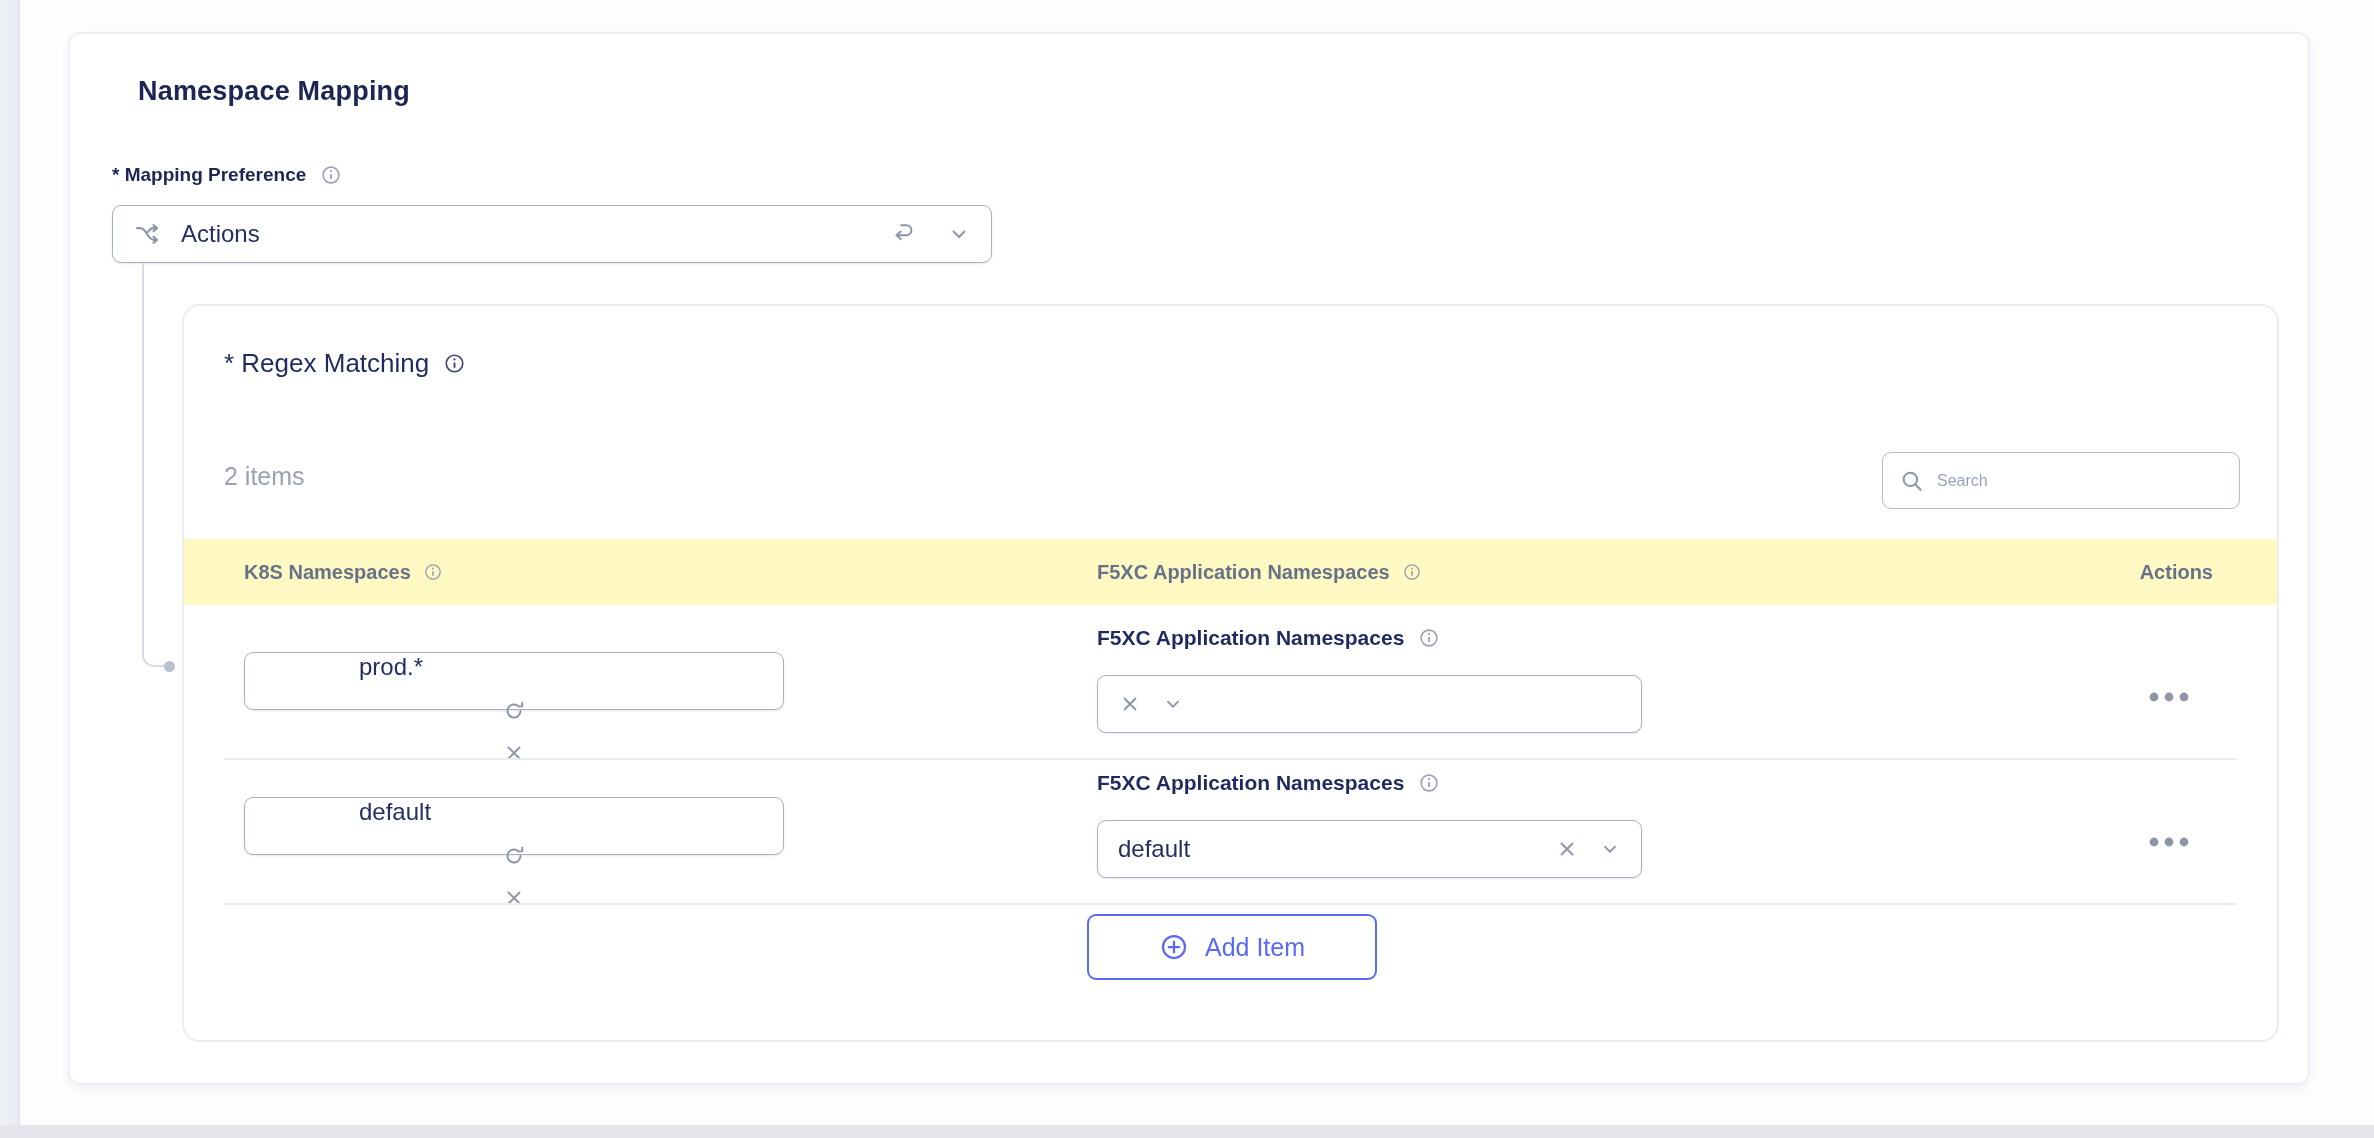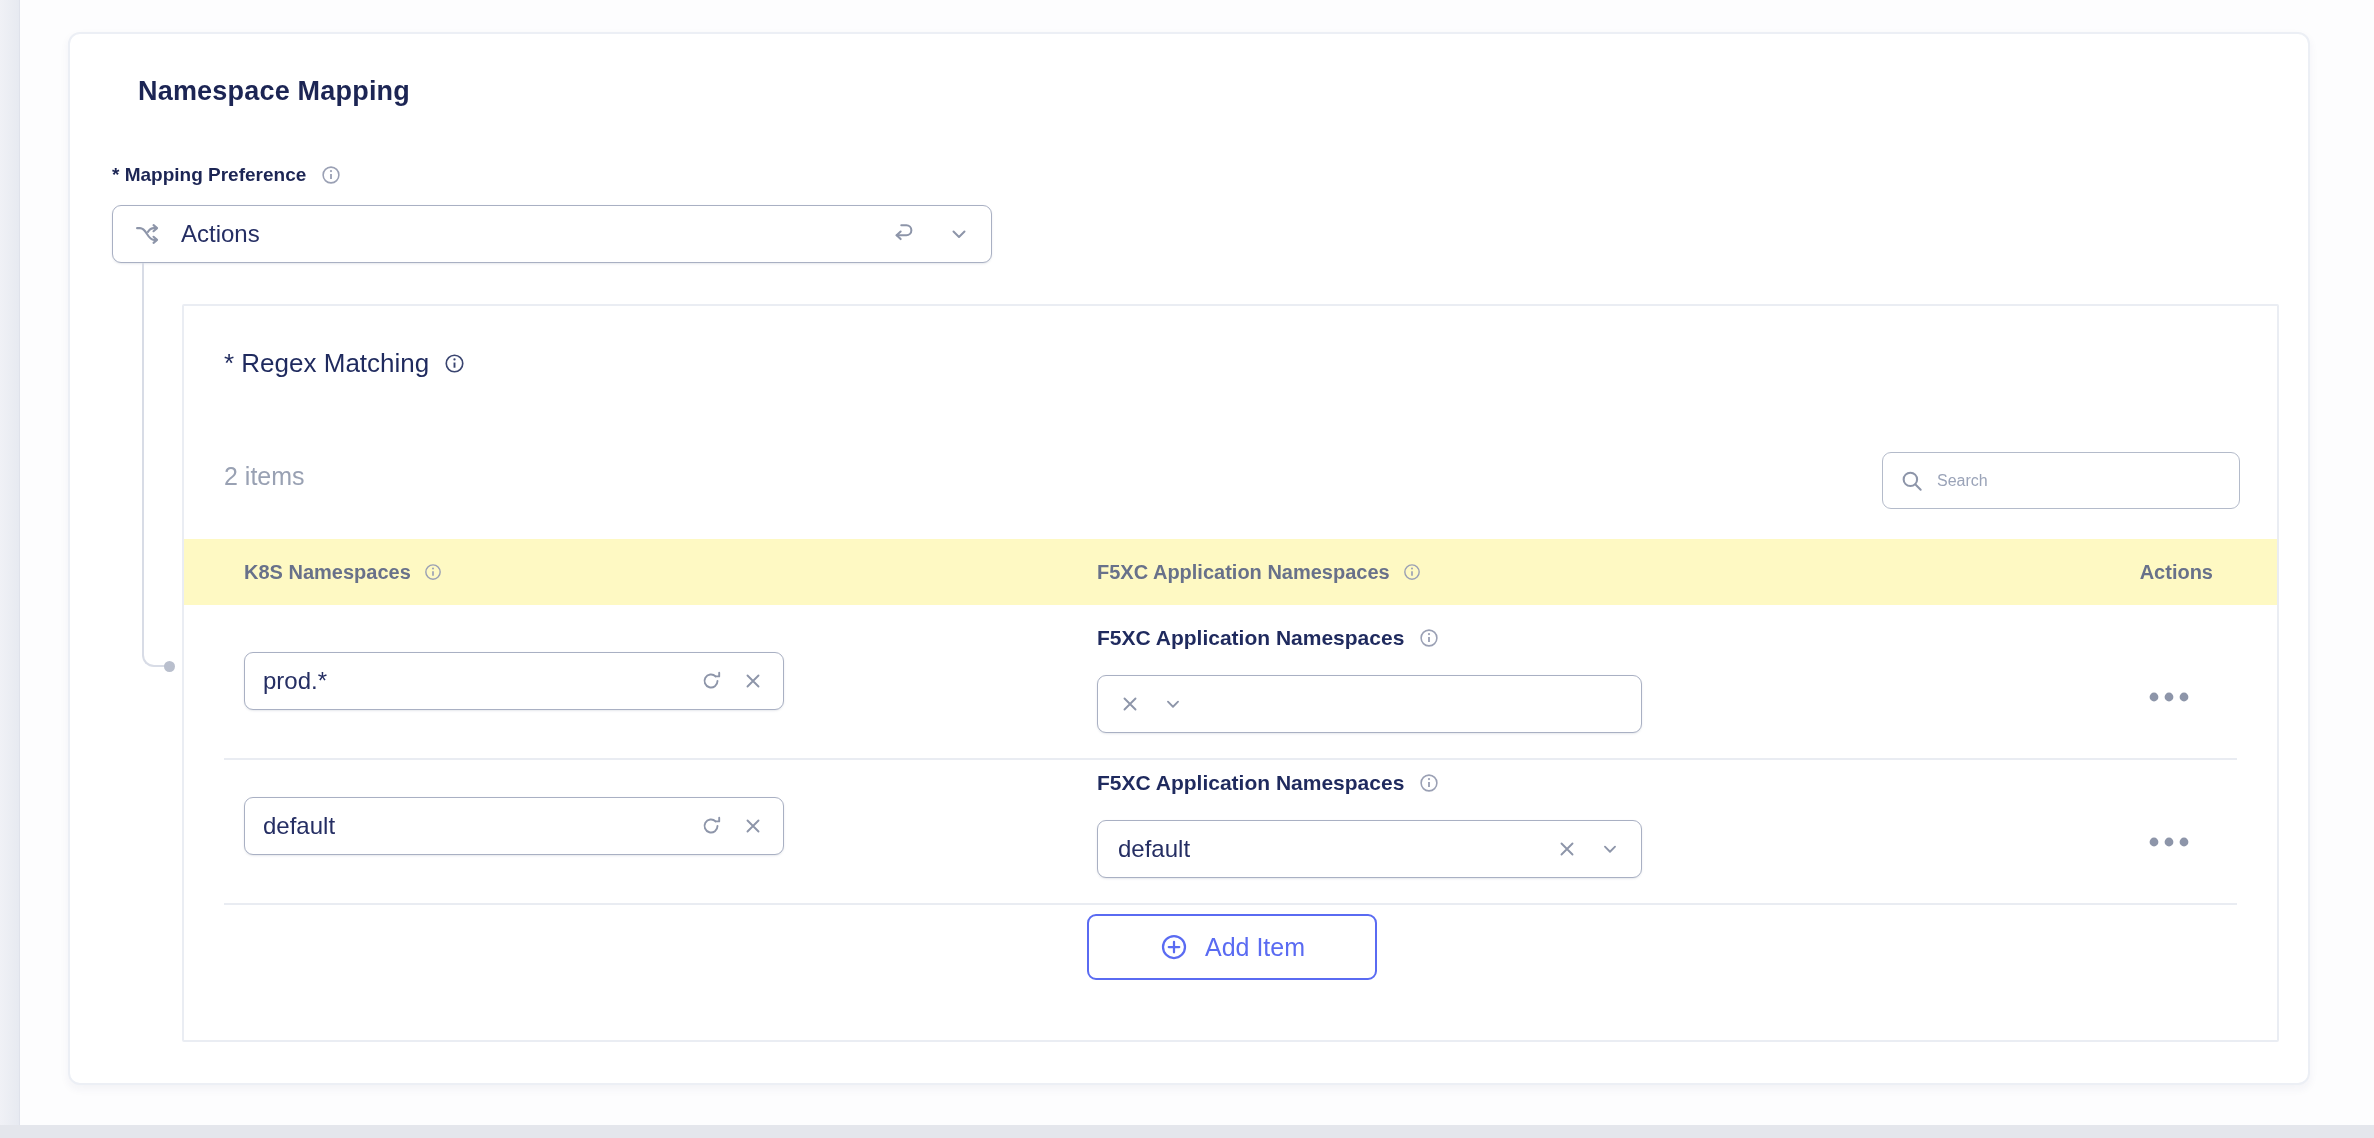--- a/index.html
+++ b/index.html
@@ -33,21 +33,21 @@
     box-shadow:0 1px 2px rgba(90,100,130,.15); }
   .mp-select .value { font-size:24px; color:#252e63; margin-left:12px; }
   .mp-select .spacer { flex:1; }
 
   .connector { position:absolute; left:72px; top:229px; width:24px; height:404px;
     border-left:2px solid #d8dce6; border-bottom:2px solid #d8dce6; border-bottom-left-radius:12px; }
   .connector-dot { position:absolute; left:94px; top:627px; width:11px; height:11px; border-radius:50%;
     background:#b9bfcd; }
 
   .nested-card { position:absolute; left:112px; top:270px; width:2097px; height:738px;
-    background:#fff; border:2px solid #eaedf3; border-radius:2px; }
+    background:#fff; border:2px solid #eaedf3; border-radius:18px; }
 
   .section-title-row { position:absolute; left:40px; top:42px; display:flex; align-items:center; gap:14px;
     font-size:26px; font-weight:400; color:#1f2a5e; }
 
   .items-count { position:absolute; left:40px; top:156px; font-size:25px; color:#99a1b3; }
 
   .search-box { position:absolute; left:1698px; top:146px; width:358px; height:57px;
     border:1.5px solid #b4bbca; border-radius:9px; background:#fff;
     display:flex; align-items:center; padding:0 16px; gap:12px; }
   .search-box input { border:none; outline:none; flex:1; font-size:16px; color:#252e63; min-width:0;
@@ -58,21 +58,21 @@
   .th { position:absolute; top:0; height:66px; display:flex; align-items:center; gap:12px;
     font-size:20px; font-weight:700; color:#68718a; }
   .th-k8s { left:60px; }
   .th-f5xc { left:913px; }
   .th-actions { right:64px; }
 
   .divider { position:absolute; left:40px; width:2013px; height:0; border-top:2px solid #e9ecf2; }
 
   .input-shell { position:absolute; width:540px; height:58px; border:1.5px solid #a9b0c3;
     border-radius:9px; background:#fff; display:flex; align-items:center; padding:0 18px; gap:18px;
-    box-shadow:0 1px 2px rgba(90,100,130,.15); }
+    box-shadow:0 1px 2px rgba(90,100,130,.15);flex-direction:column; }
   .input-shell input { border:none; outline:none; flex:1; font-size:24px; color:#252e63; min-width:0;
     font-family:inherit; background:transparent; }
 
   .row-label { position:absolute; display:flex; align-items:center; gap:14px;
     font-size:21px; font-weight:700; color:#1f2a5e; }
 
   .select-shell { position:absolute; width:545px; height:58px; border:1.5px solid #a9b0c3;
     border-radius:9px; background:#fff; display:flex; align-items:center; padding:0 20px; gap:20px;
     cursor:pointer; box-shadow:0 1px 2px rgba(90,100,130,.15); }
   .select-shell .value { font-size:24px; color:#252e63; flex:1; }

